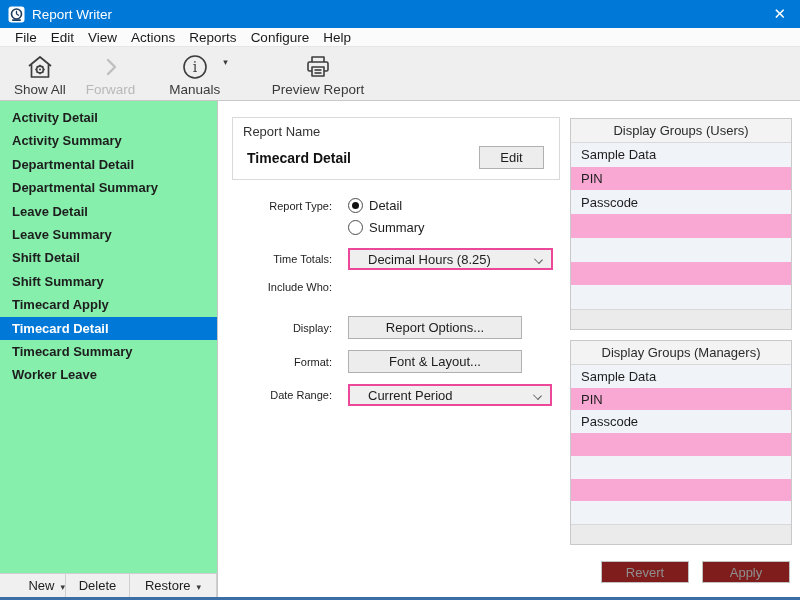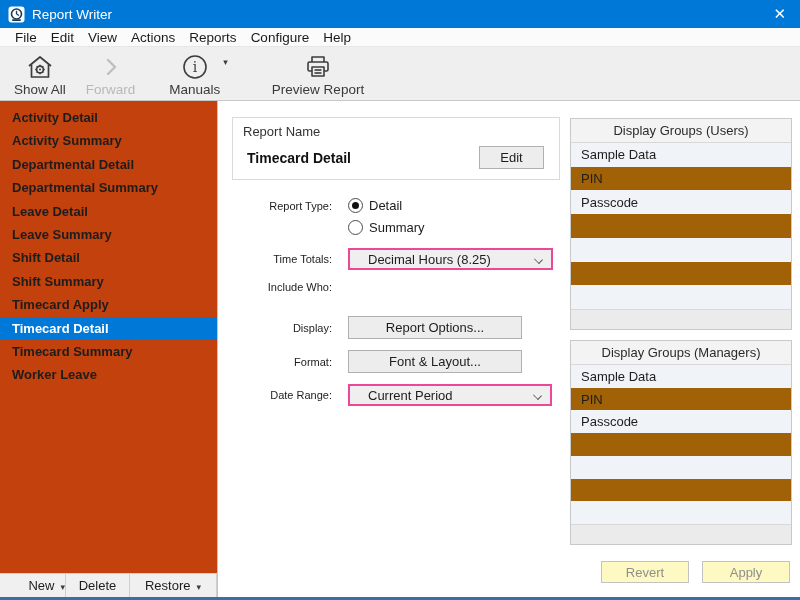--- a/index.html
+++ b/index.html
@@ -22,21 +22,21 @@
   .toolbar { position:absolute; left:0; top:47px; width:800px; height:54px; background:#efefef;
              border-bottom:1px solid #c8c8c8; display:flex; align-items:stretch; padding-left:4px; }
   .tool { display:flex; flex-direction:column; align-items:center; justify-content:flex-end;
           padding:4px 10px 3px 10px; }
   .tool .ticon { height:28px; display:flex; align-items:center; justify-content:center; }
   .tool .tlabel { font-size:13.5px; color:#3a3a3a; margin-top:1px; white-space:nowrap; }
   .tool.disabled .tlabel { color:#b8b8b8; }
   .tool .caret { font-size:9px; color:#3a3a3a; margin-left:3px; align-self:flex-start; margin-top:2px; }
 
   
-  .sidebar { position:absolute; left:0; top:101px; width:218px; height:472px; background:#c2410c;
+  .sidebar { position:absolute; left:0; top:101px; width:218px; height:472px; background:#86efac;
              border-right:1px solid #c5c5c5; padding-top:5px; }
   .side-item { height:23.4px; line-height:23.4px; padding-left:12px; font-size:13px; font-weight:600;
                color:#1d1d1d; white-space:nowrap; }
   .side-item.selected { background:#0078d7; color:#fff; }
   .sidebar-buttons { position:absolute; left:0; top:573px; width:218px; height:24px; background:#f0f0f0;
                      border-top:1px solid #cfcfcf; border-right:1px solid #c5c5c5; display:flex; }
   .sb-btn { display:flex; align-items:center; justify-content:center; font-size:13px; color:#1d1d1d;
             border-right:1px solid #cfcfcf; }
   .sb-btn .caret { font-size:9px; color:#3a3a3a; margin-left:6px; margin-top:2px; }
   .sb-new { width:66px;justify-content:flex-end; } .sb-delete { width:64px; } .sb-restore { width:87px; }
@@ -57,33 +57,33 @@
   .radio.selected::after { content:""; position:absolute; inset:3px; background:#101010; border-radius:50%; }
   .radio-label { font-size:13px; color:#1d1d1d; }
   .combo { background:#efefef; border:2px solid #ec4899; height:22px; display:flex; align-items:center;
            padding:0 18px; font-size:13px; color:#1d1d1d; position:relative; }
   .combo .chev { position:absolute; right:9px; top:6px; width:7px; height:7px;
                  border-right:1.4px solid #5a5a5a; border-bottom:1.4px solid #5a5a5a;
                  transform:rotate(45deg) scaleY(.8); }
   .push { height:23px; }
 
   
-  .glist { position:absolute; left:570px; width:222px; border:1px solid #c9c9c9; background:#a16207; }
+  .glist { position:absolute; left:570px; width:222px; border:1px solid #c9c9c9; background:#f9a8d4; }
   .glist.users { top:118px; height:212px; }
   .glist.managers { top:340px; height:205px; }
   .glist .ghead { height:24px; line-height:24px; text-align:center; font-size:13px; color:#2b2b2b;
                   background:#f3f3f3; border-bottom:1px solid #d8d8d8; }
   .glist .grows { position:absolute; left:0; right:0; top:24px; bottom:20px; display:flex; flex-direction:column; }
   .glist .grow { flex:1; display:flex; align-items:center; padding-left:10px; font-size:13px; color:#1d1d1d; }
   .glist .grow:nth-child(odd) { background:#f0f4f9; }
   .glist .gfoot { position:absolute; left:0; right:0; bottom:0; height:20px; background:#ebebeb;
                   border-top:1px solid #d8d8d8; }
 
   
-  .action-btn { position:absolute; top:561px; height:22px; width:88px; background:#fef9c3;
+  .action-btn { position:absolute; top:561px; height:22px; width:88px; background:#7f1d1d;
                 border:1px solid #c2c2c2; font-size:13px; color:#8f8f8f;
                 display:flex; align-items:center; justify-content:center; }
   .revert { left:601px; } .apply { left:702px; }
 
   .window-bottom { position:absolute; left:0; top:597px; width:800px; height:3px; background:#3a6ea5; }
 </style>
 </head>
 <body>
 
 <div class="window">

